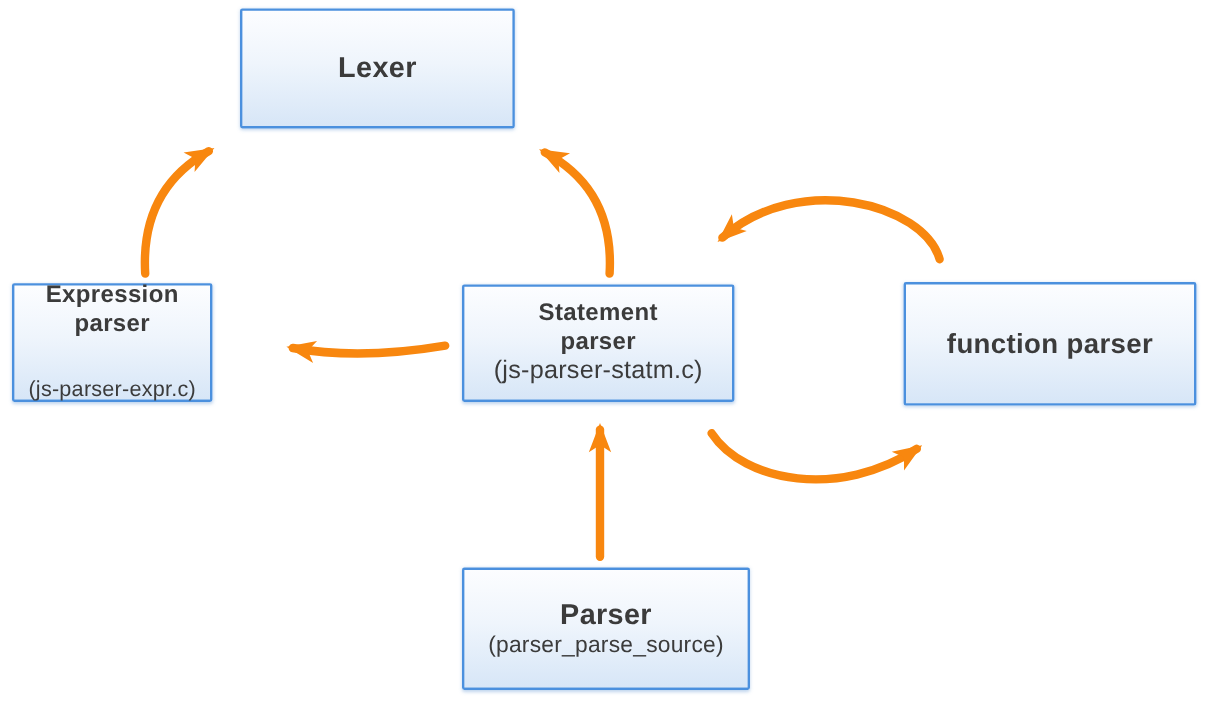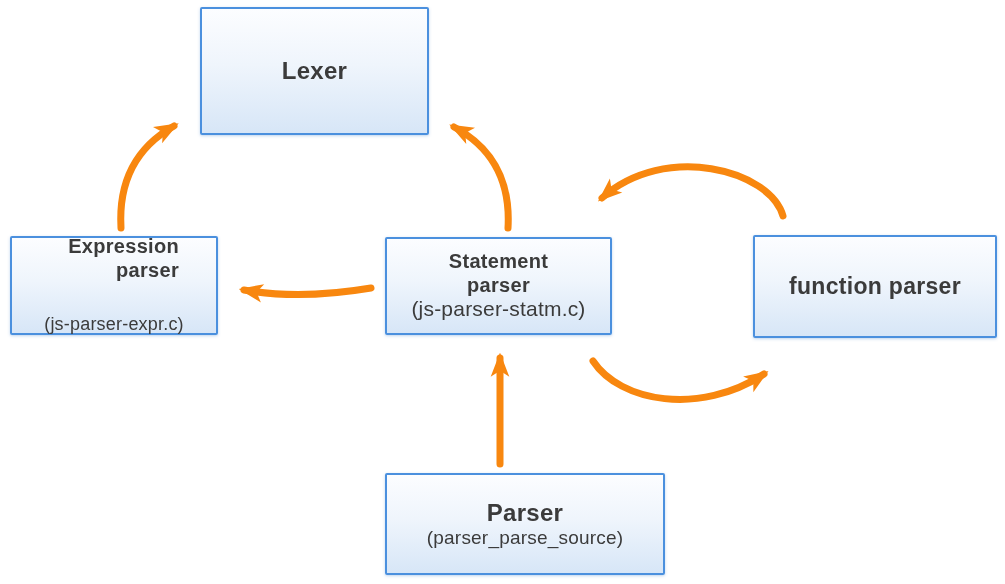--- a/index.html
+++ b/index.html
@@ -33,37 +33,37 @@
     flex-direction: column;
     align-items: center;
     justify-content: center;
     text-align: center;
     color: #3B3B3B;
     line-height: 1.18;
   }
   .node .title { font-weight: 700; letter-spacing: 0.3px; }
   .node .subtitle { font-weight: 400; letter-spacing: 0.2px; }
 
-  #node-lexer      { left: 200px; top: 7px;   width: 229px; height: 128px; }
+  #node-lexer      { left: 200px; top: 7px;   width: 229px; height: 100px; }
   #node-lexer .title    { font-size: 24px; }
   #node-lexer .subtitle { font-size: 21px; }
 
-  #node-expression { left: 10px;  top: 236px; width: 208px; height: 99px; text-align: right; }
+  #node-expression { left: 10px;  top: 236px; width: 167px; height: 99px; }
   #node-expression .title    { font-size: 20px; max-width: 130px; }
   #node-expression .subtitle { font-size: 18px; margin-top: 32px; }
 
   #node-statement  { left: 385px; top: 237px; width: 227px; height: 98px; }
   #node-statement .title    { font-size: 20px; max-width: 130px; }
   #node-statement .subtitle { font-size: 21px; }
 
   #node-function   { left: 753px; top: 235px; width: 244px; height: 103px; }
   #node-function .title    { font-size: 23px; }
   #node-function .subtitle { font-size: 19px; }
 
-  #node-parser     { left: 385px; top: 473px; width: 280px; height: 102px; }
+  #node-parser     { left: 385px; top: 473px; width: 240px; height: 102px; }
   #node-parser .title    { font-size: 24px; }
   #node-parser .subtitle { font-size: 19px; }
 </style>
 </head>
 <body>
 
 <div id="canvas">
 
   <svg id="arrows" viewBox="0 0 1005 584" xmlns="http://www.w3.org/2000/svg">
     <defs>

